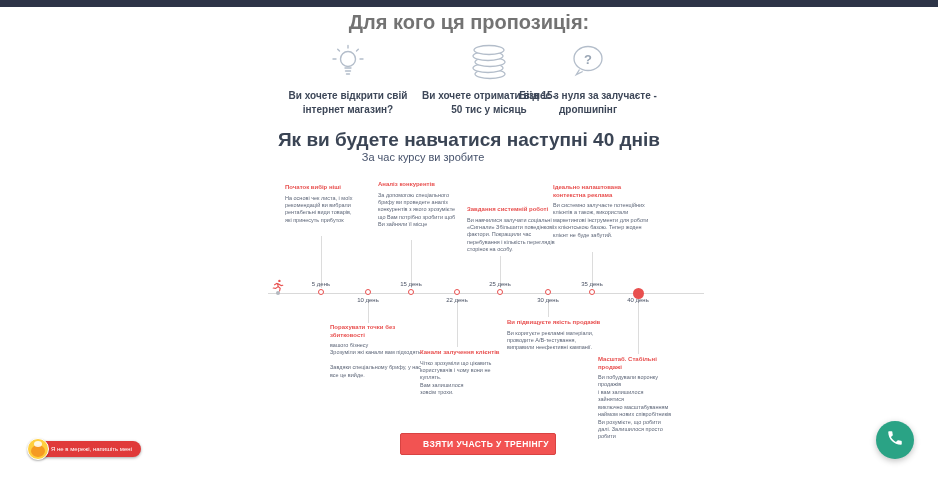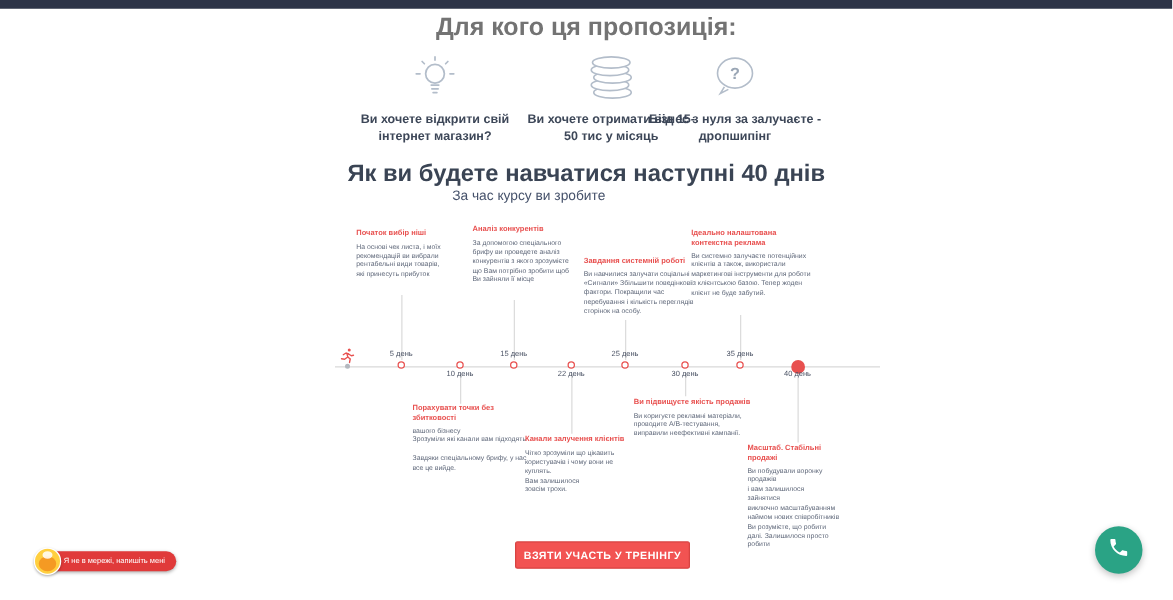--- a/index.html
+++ b/index.html
@@ -28,24 +28,24 @@
   .day { position:absolute; width:34px; text-align:center; font-size:6px; color:#4a5264; }
   .day.above { top:281px; }
   .day.below { top:297px; }
 
   .conn { position:absolute; width:1px; background:#dcdcdc; }
 
   .ms { position:absolute; font-size:5.5px; color:#5d6678; line-height:1.35; }
   .ms .t { color:#e8504f; font-weight:bold; font-size:6px; margin-bottom:3px; line-height:1.25; }
   .ms .b { white-space:pre-line; }
 
-  .cta { position:absolute; left:412px; top:433px; width:138px; height:20px;
+  .cta { position:absolute; left:400px; top:433px; width:138px; height:20px;
          background:#f25352; border:1px solid #d84342; border-radius:2px;
          color:#fff; font-size:8.5px; font-weight:bold; letter-spacing:0.4px;
-         display:flex; align-items:center; justify-content:center; cursor:pointer; }
+         display:flex; align-items:center; justify-content:center; cursor:pointer;padding-left:16px; }
 
   .chat { position:absolute; left:36px; top:441px; height:16px; background:#e03a3a;
           border-radius:9px; color:#fff; font-size:6px; display:flex; align-items:center;
           padding:0 9px 0 15px; box-shadow:0 1px 3px rgba(0,0,0,.35); cursor:pointer; }
   .chat-avatar { position:absolute; left:27px; top:438px; width:20px; height:20px;
           border-radius:50%; background:#ffcf3f; border:1px solid #fff;
           box-shadow:0 1px 2px rgba(0,0,0,.3); overflow:hidden; }
   .chat-avatar .blob { position:absolute; left:3px; top:6px; width:14px; height:12px;
           border-radius:50%; background:#f59a23; }
   .chat-avatar .hi { position:absolute; left:6px; top:2px; width:8px; height:6px;

